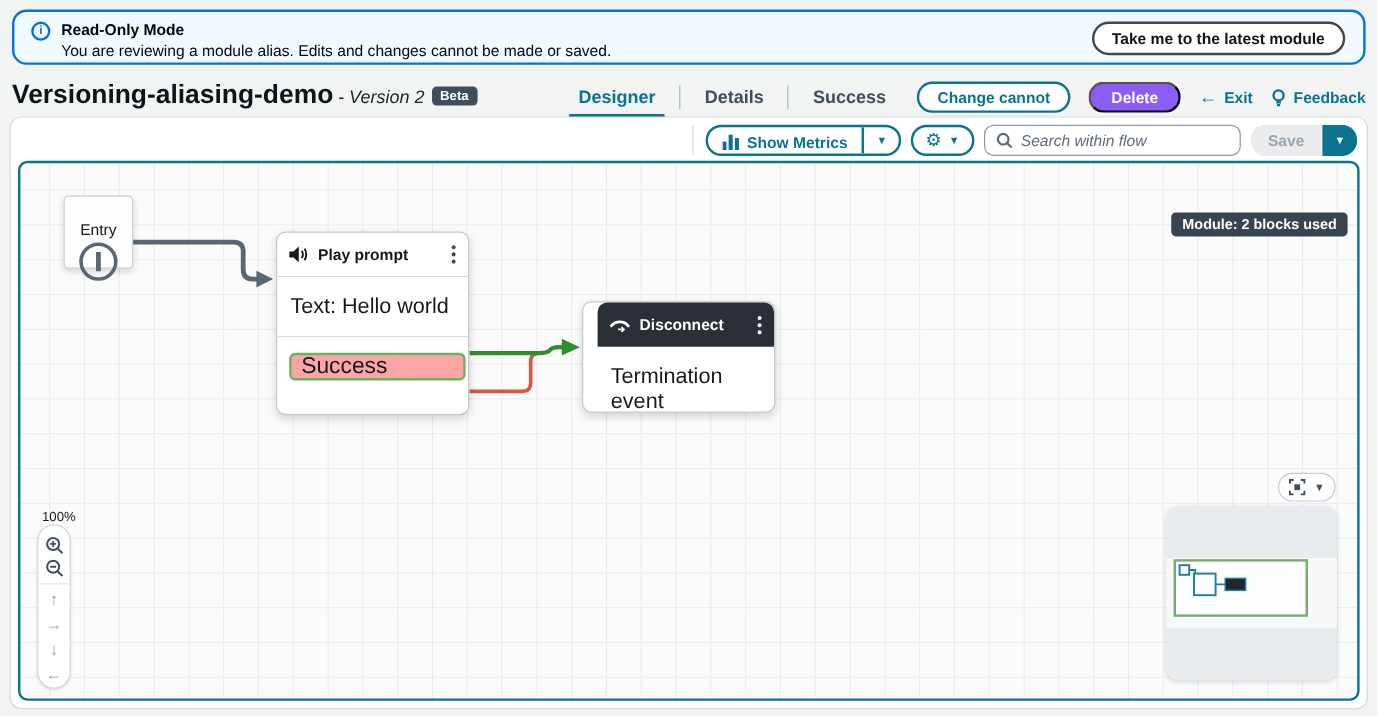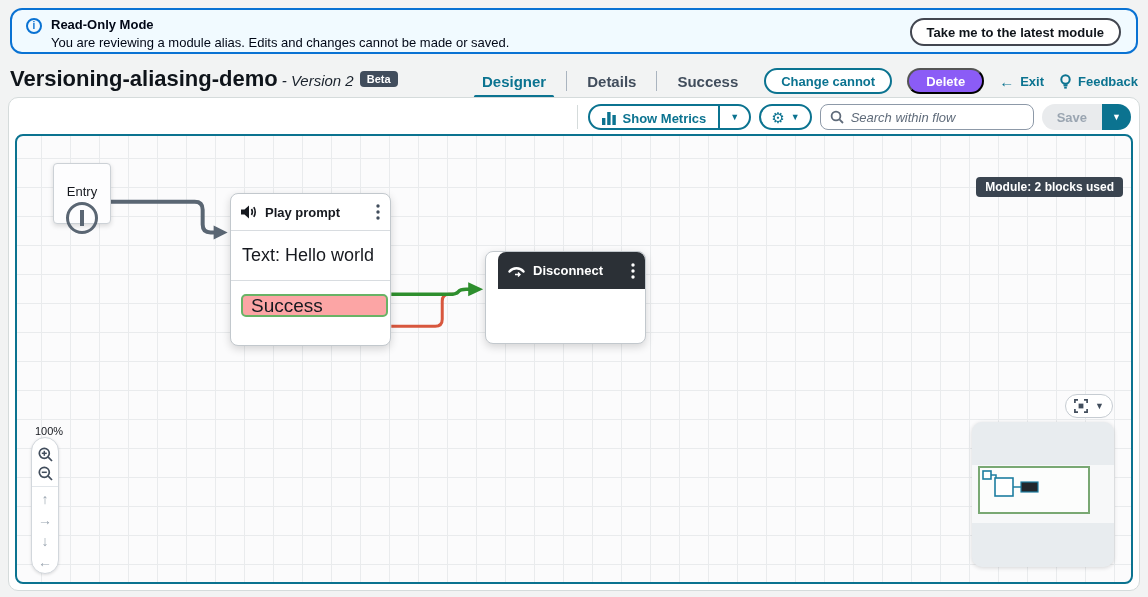--- a/index.html
+++ b/index.html
@@ -285,20 +285,21 @@
         </svg>
         <span class="block-title">Disconnect</span>
         <span class="kebab">
           <svg width="4" height="16" viewBox="0 0 4 16">
             <circle cx="2" cy="2" r="1.7" fill="#fff"></circle>
               <circle cx="2" cy="8" r="1.7" fill="#fff"></circle>
               <circle cx="2" cy="14" r="1.7" fill="#fff"></circle>
           </svg>
         </span>
       </div>
+      <div class="block-body">Termination event</div>
     </div>
 
     <div class="zoom-label">100%</div>
     <div class="zoom-pill">
       <div class="zoom-btn">
         <svg width="15" height="15" viewBox="0 0 15 15">
           <circle cx="6.3" cy="6.3" r="5" fill="none" stroke="#414d5c" stroke-width="1.7"></circle>
           <line x1="10.2" y1="10.2" x2="14" y2="14" stroke="#414d5c" stroke-width="1.7"></line>
           <line x1="3.8" y1="6.3" x2="8.8" y2="6.3" stroke="#414d5c" stroke-width="1.5"></line>
           <line x1="6.3" y1="3.8" x2="6.3" y2="8.8" stroke="#414d5c" stroke-width="1.5"></line>

